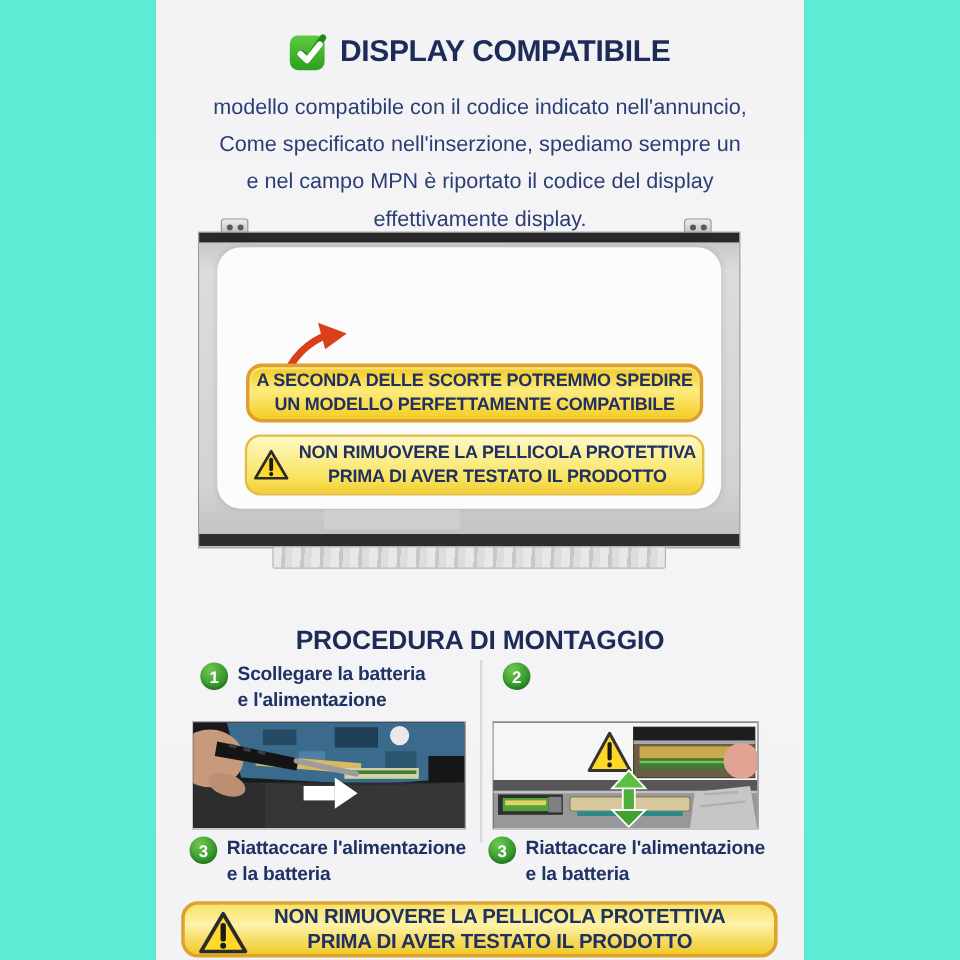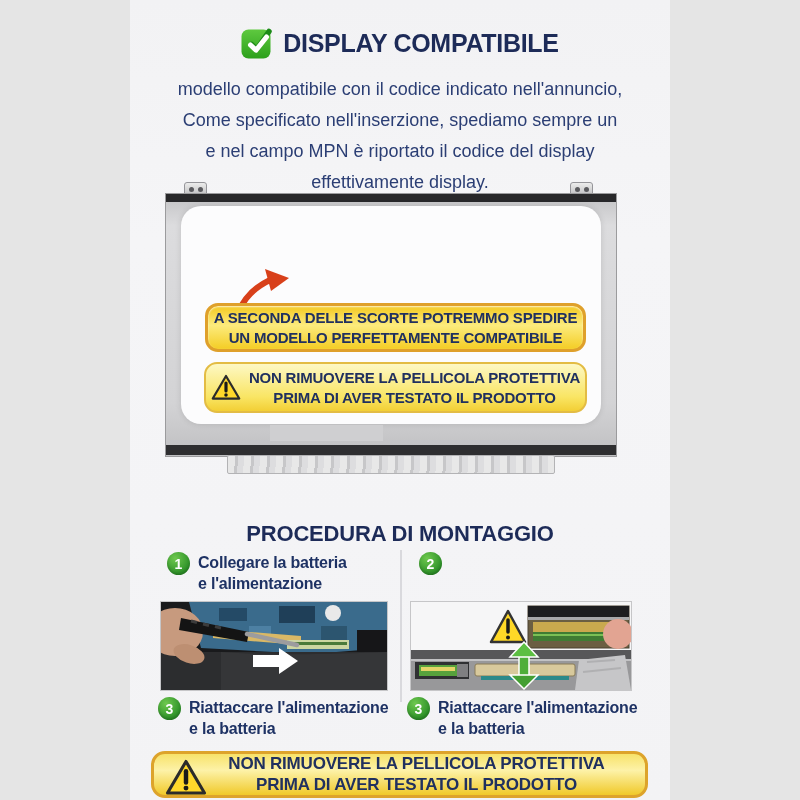--- a/index.html
+++ b/index.html
@@ -1,16 +1,16 @@
 <!DOCTYPE html>
 <html><head>
 <meta charset="utf-8">
 <style>
   html,body{margin:0;padding:0;background:#ffffff;font-family:"Liberation Sans",sans-serif;}
-  .stage{position:relative;width:800px;height:800px;background:#e5e5e5;overflow:hidden;}
+  .stage{position:relative;width:800px;height:800px;background:#5eead4;overflow:hidden;}
   .content{position:absolute;left:130px;top:0;width:540px;height:800px;
            background:linear-gradient(180deg,#f2f2f4,#f5f5f7 30%,#f3f3f5);}
 
   
   .header-row{position:absolute;top:28px;left:0;width:540px;display:flex;align-items:center;justify-content:center;gap:11px;}
   .check-svg{display:block;overflow:visible;}
   .page-title{font-size:25px;font-weight:bold;color:#1d2b58;letter-spacing:-0.3px;}
 
   .intro{position:absolute;top:74px;left:10px;width:520px;text-align:center;
          font-size:18px;line-height:31px;color:#2b3e74;}
@@ -150,21 +150,21 @@
       <div class="proc-title">PROCEDURA DI MONTAGGIO</div>
       <div class="rule r"></div>
     </div>
 
     <div class="steps">
       <div class="divider"></div>
 
       <div class="step s1">
         <div class="badge">1</div>
         <div class="slabel">
-          <div>Collegare la batteria</div>
+          <div>Scollegare la batteria</div>
           <div>e l'alimentazione</div>
         </div>
       </div>
 
       <div class="step s2">
         <div class="badge">2</div>
       </div>
 
       <div class="photo p1">
         <svg width="226" height="88" viewBox="0 0 226 88">

